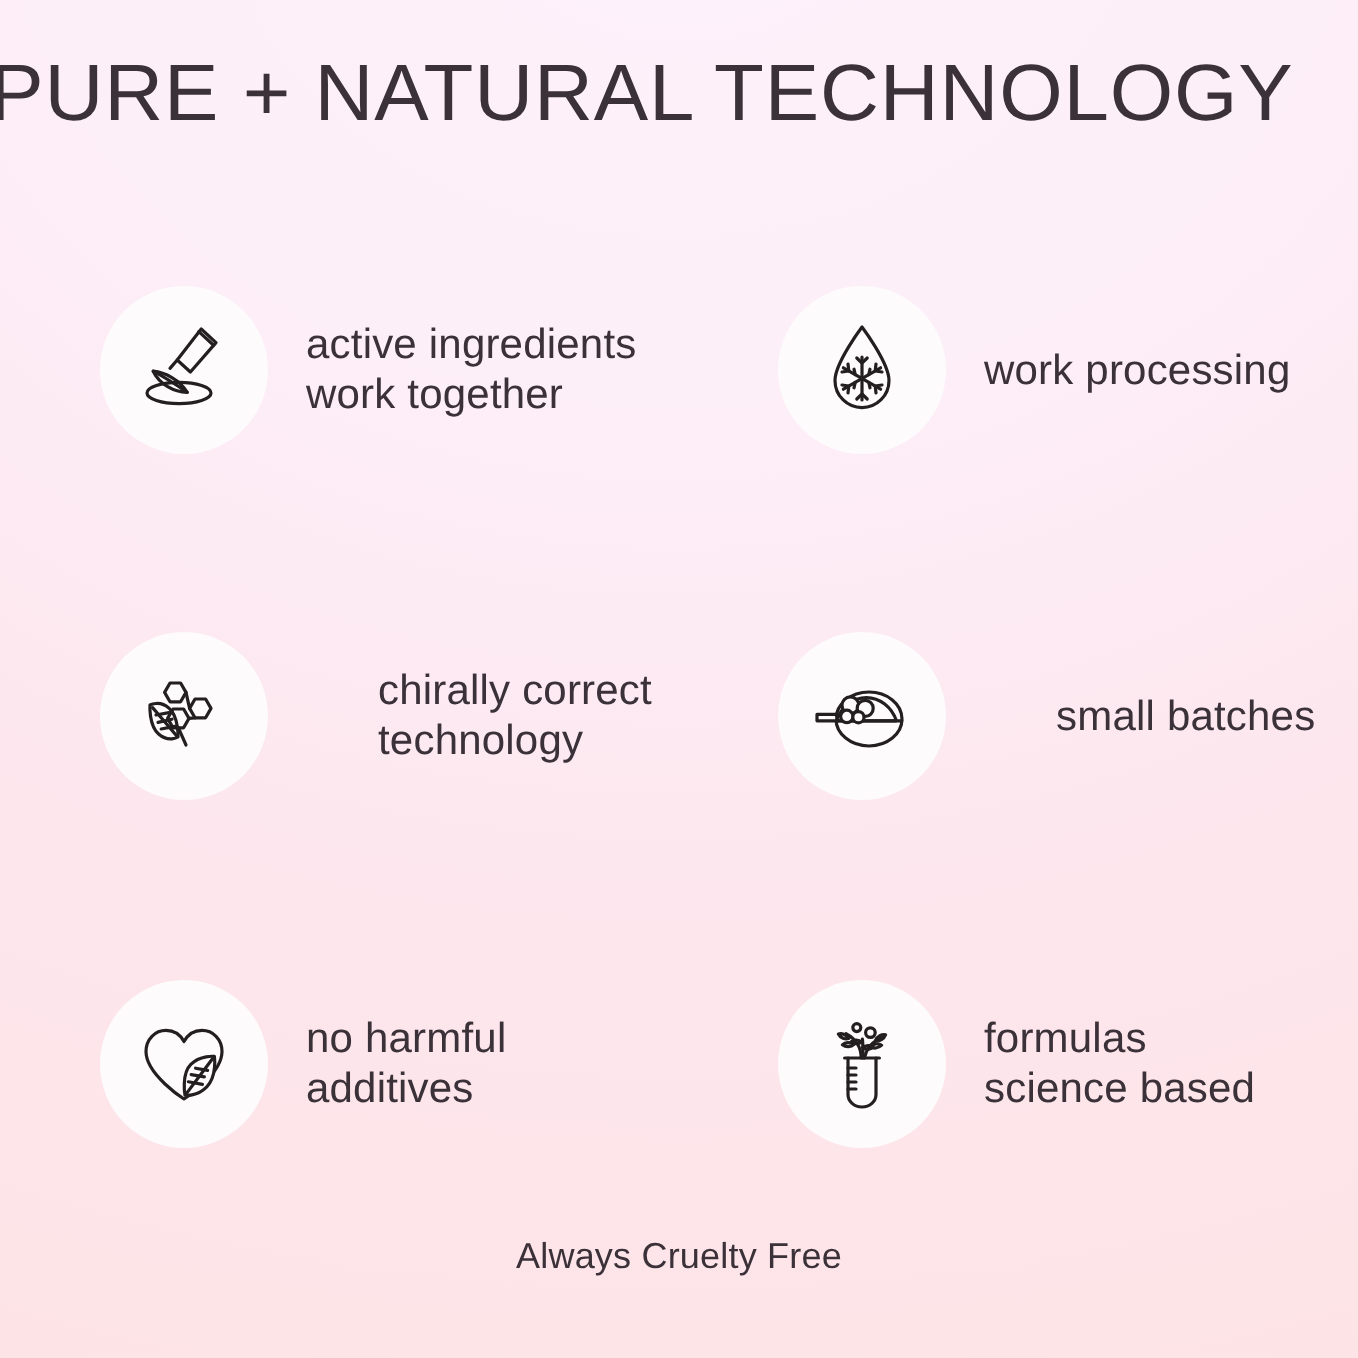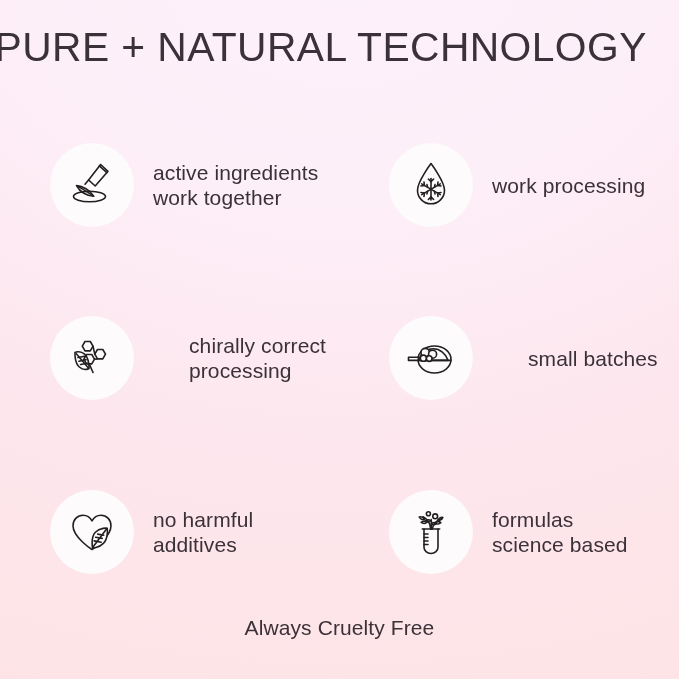--- a/index.html
+++ b/index.html
@@ -105,21 +105,21 @@
   .footer {
     position: absolute;
     left: 0;
     top: 615px;
     width: 679px;
     text-align: center;
   }
   .footer .ln {
     display: block;
     font-family: "Liberation Sans", sans-serif;
-    font-size: 21px;
+    font-size: 18px;
     font-weight: 300;
     line-height: 26px;
     color: #3b3139;
     letter-spacing: 0.1px;
   }
 </style>
 </head>
 <body>
 
 <div id="infographic">
@@ -191,21 +191,21 @@
           <path d="M30.5 29.2 L33.5 28.9"></path>
           <path d="M25.2 33.9 L29.0 42.5"></path>
 
           <path d="M11.0 22.5 C11.0 22.5 10.3 32.6 15.3 37.0 C20.3 41.4 25.0 38.5 25.0 38.5 C25.0 38.5 25.4 28.5 20.6 24.2 C15.9 19.9 11.0 22.5 11.0 22.5 Z"></path>
           <path d="M12.3 23.8 L24.4 38.0"></path>
           <path d="M14.0 27.5 L20.5 26.3 M15.0 31.2 L22.0 29.6 M16.6 34.5 L23.4 33.2"></path>
         </svg>
       </div>
       <div class="feature-label">
         <span class="ln">chirally correct</span>
-        <span class="ln">processing</span>
+        <span class="ln">technology</span>
       </div>
     </div>
 
     <div class="feature col2 row2">
       <div class="icon-circle">
         <svg viewBox="0 0 56 56" aria-hidden="true">
 
           <ellipse class="fillwhite" cx="31.5" cy="29.5" rx="16.5" ry="13.5"></ellipse>
 
           <path class="fillwhite" d="M15.2 27.2 L5.5 27.2 L5.5 30.4 L15.6 30.4 Z"></path>

